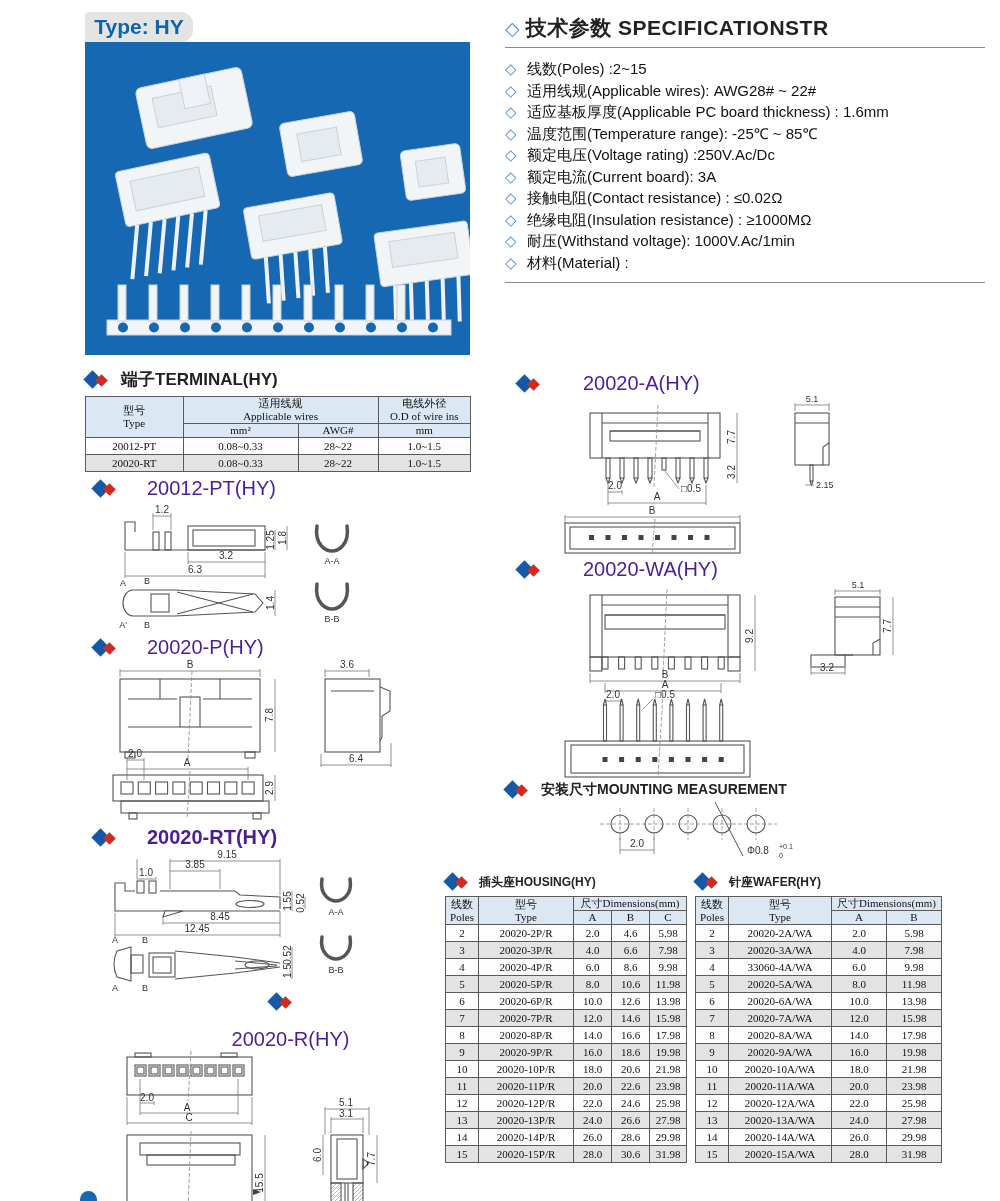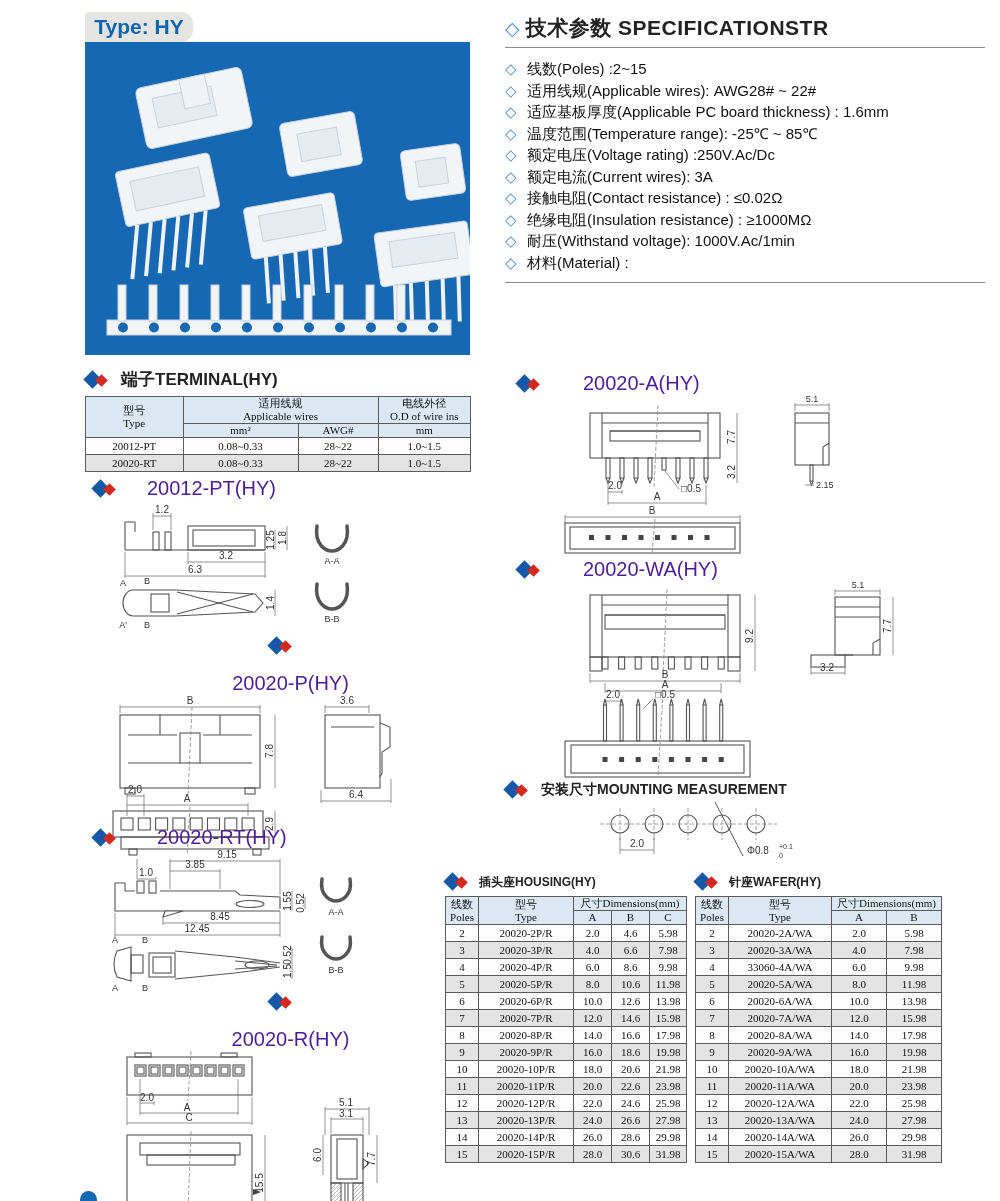--- a/index.html
+++ b/index.html
@@ -164,21 +164,21 @@
         <div class="spec-item">
           <span class="bullet">◇</span>
           <span>温度范围(Temperature range): -25℃ ~ 85℃</span>
         </div>
         <div class="spec-item">
           <span class="bullet">◇</span>
           <span>额定电压(Voltage rating) :250V.Ac/Dc</span>
         </div>
         <div class="spec-item">
           <span class="bullet">◇</span>
-          <span>额定电流(Current wires): 3A</span>
+          <span>额定电流(Current board): 3A</span>
         </div>
         <div class="spec-item">
           <span class="bullet">◇</span>
           <span>接触电阻(Contact resistance) : ≤0.02Ω</span>
         </div>
         <div class="spec-item">
           <span class="bullet">◇</span>
           <span>绝缘电阻(Insulation resistance) : ≥1000MΩ</span>
         </div>
         <div class="spec-item">
@@ -301,21 +301,21 @@
       <text class="mark" x="62" y="128" text-anchor="middle">B</text>
       <text class="dim" x="189" y="103" text-anchor="middle" transform="rotate(-90 189 103)">1.4</text>
       <path class="uclip" d="M232,26 c-3,20 10,25 15,25 c5,0 18,-5 15,-25"></path>
       <text class="mark" x="247" y="64" text-anchor="middle">A-A</text>
       <path class="uclip" d="M232,84 c-3,20 10,25 15,25 c5,0 18,-5 15,-25"></path>
       <text class="mark" x="247" y="122" text-anchor="middle">B-B</text>
     </svg>
   </div>
 
   <div class="abs" style="left:85px;top:636px;width:385px;">
-    <div class="sec-head" style="padding-left:8px;flex-direction:column;">
+    <div class="sec-head" style="padding-left:8px;">
       <span class="dicon">
           <i class="d-blue"></i>
           <i class="d-red"></i>
         </span>
       <span class="draw-title" style="margin-left:18px;">20020-P(HY)</span>
     </div>
     <svg width="385" height="162" viewBox="0 0 385 162">
       <g class="outl">
         <rect x="35" y="20" width="140" height="73"></rect>
         <line x1="75" y1="20" x2="75" y2="40"></line>
@@ -380,21 +380,21 @@
       <text class="dim" x="188" y="129" text-anchor="middle" transform="rotate(-90 188 129)">2.9</text>
     </svg>
   </div>
 
   <div class="abs" style="left:85px;top:826px;width:385px;">
     <div class="sec-head" style="padding-left:8px;">
       <span class="dicon">
           <i class="d-blue"></i>
           <i class="d-red"></i>
         </span>
-      <span class="draw-title" style="margin-left:28px;">20020-RT(HY)</span>
+      <span class="draw-title" style="margin-left:18px;font-weight:bold;">20020-RT(HY)</span>
     </div>
     <svg width="385" height="145" viewBox="0 0 385 145">
       <g class="outl">
         <polyline points="50,42 40,42 40,34 30,34 30,62 195,62"></polyline>
         <rect x="52" y="32" width="7" height="12"></rect>
           <rect x="64" y="32" width="7" height="12"></rect>
         <polyline points="75,42 150,42 155,46 195,48 195,60"></polyline>
         <ellipse cx="165" cy="55" rx="14" ry="3.5"></ellipse>
         <polygon points="80,62 98,62 78,68" fill="#fff"></polygon>
       </g>

